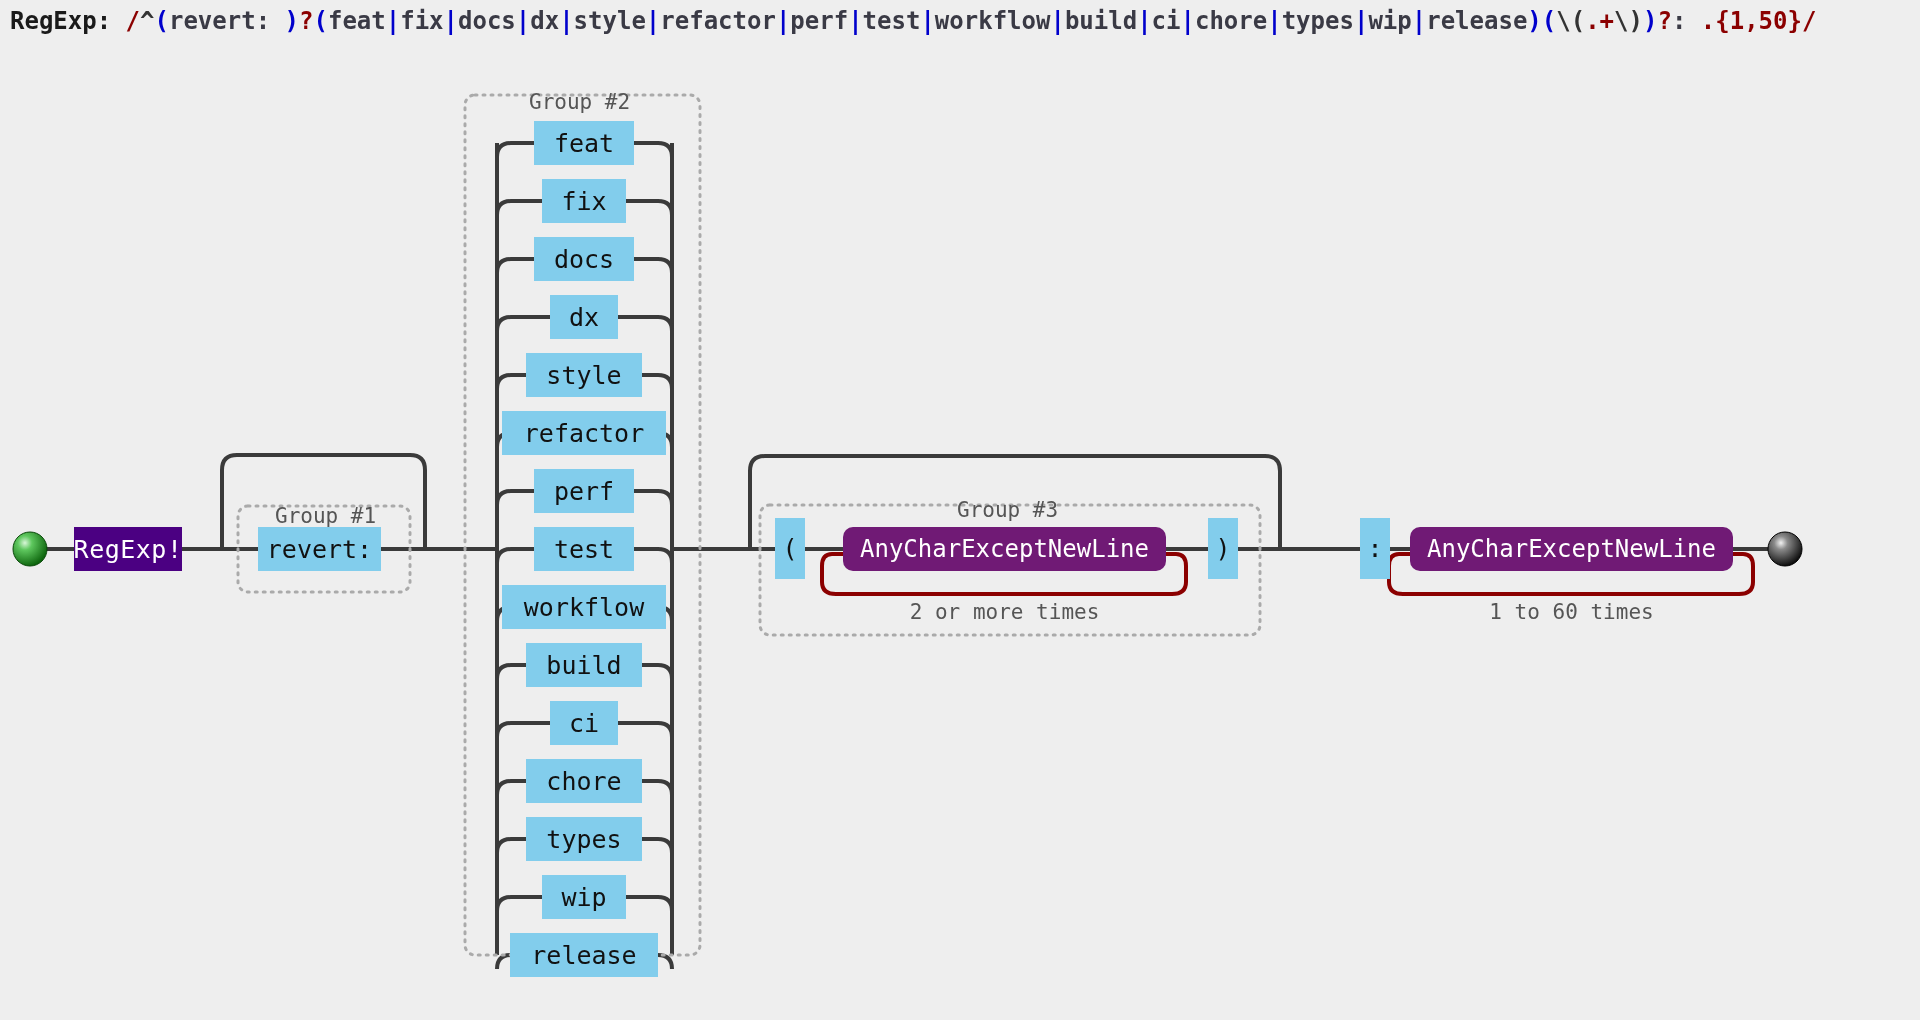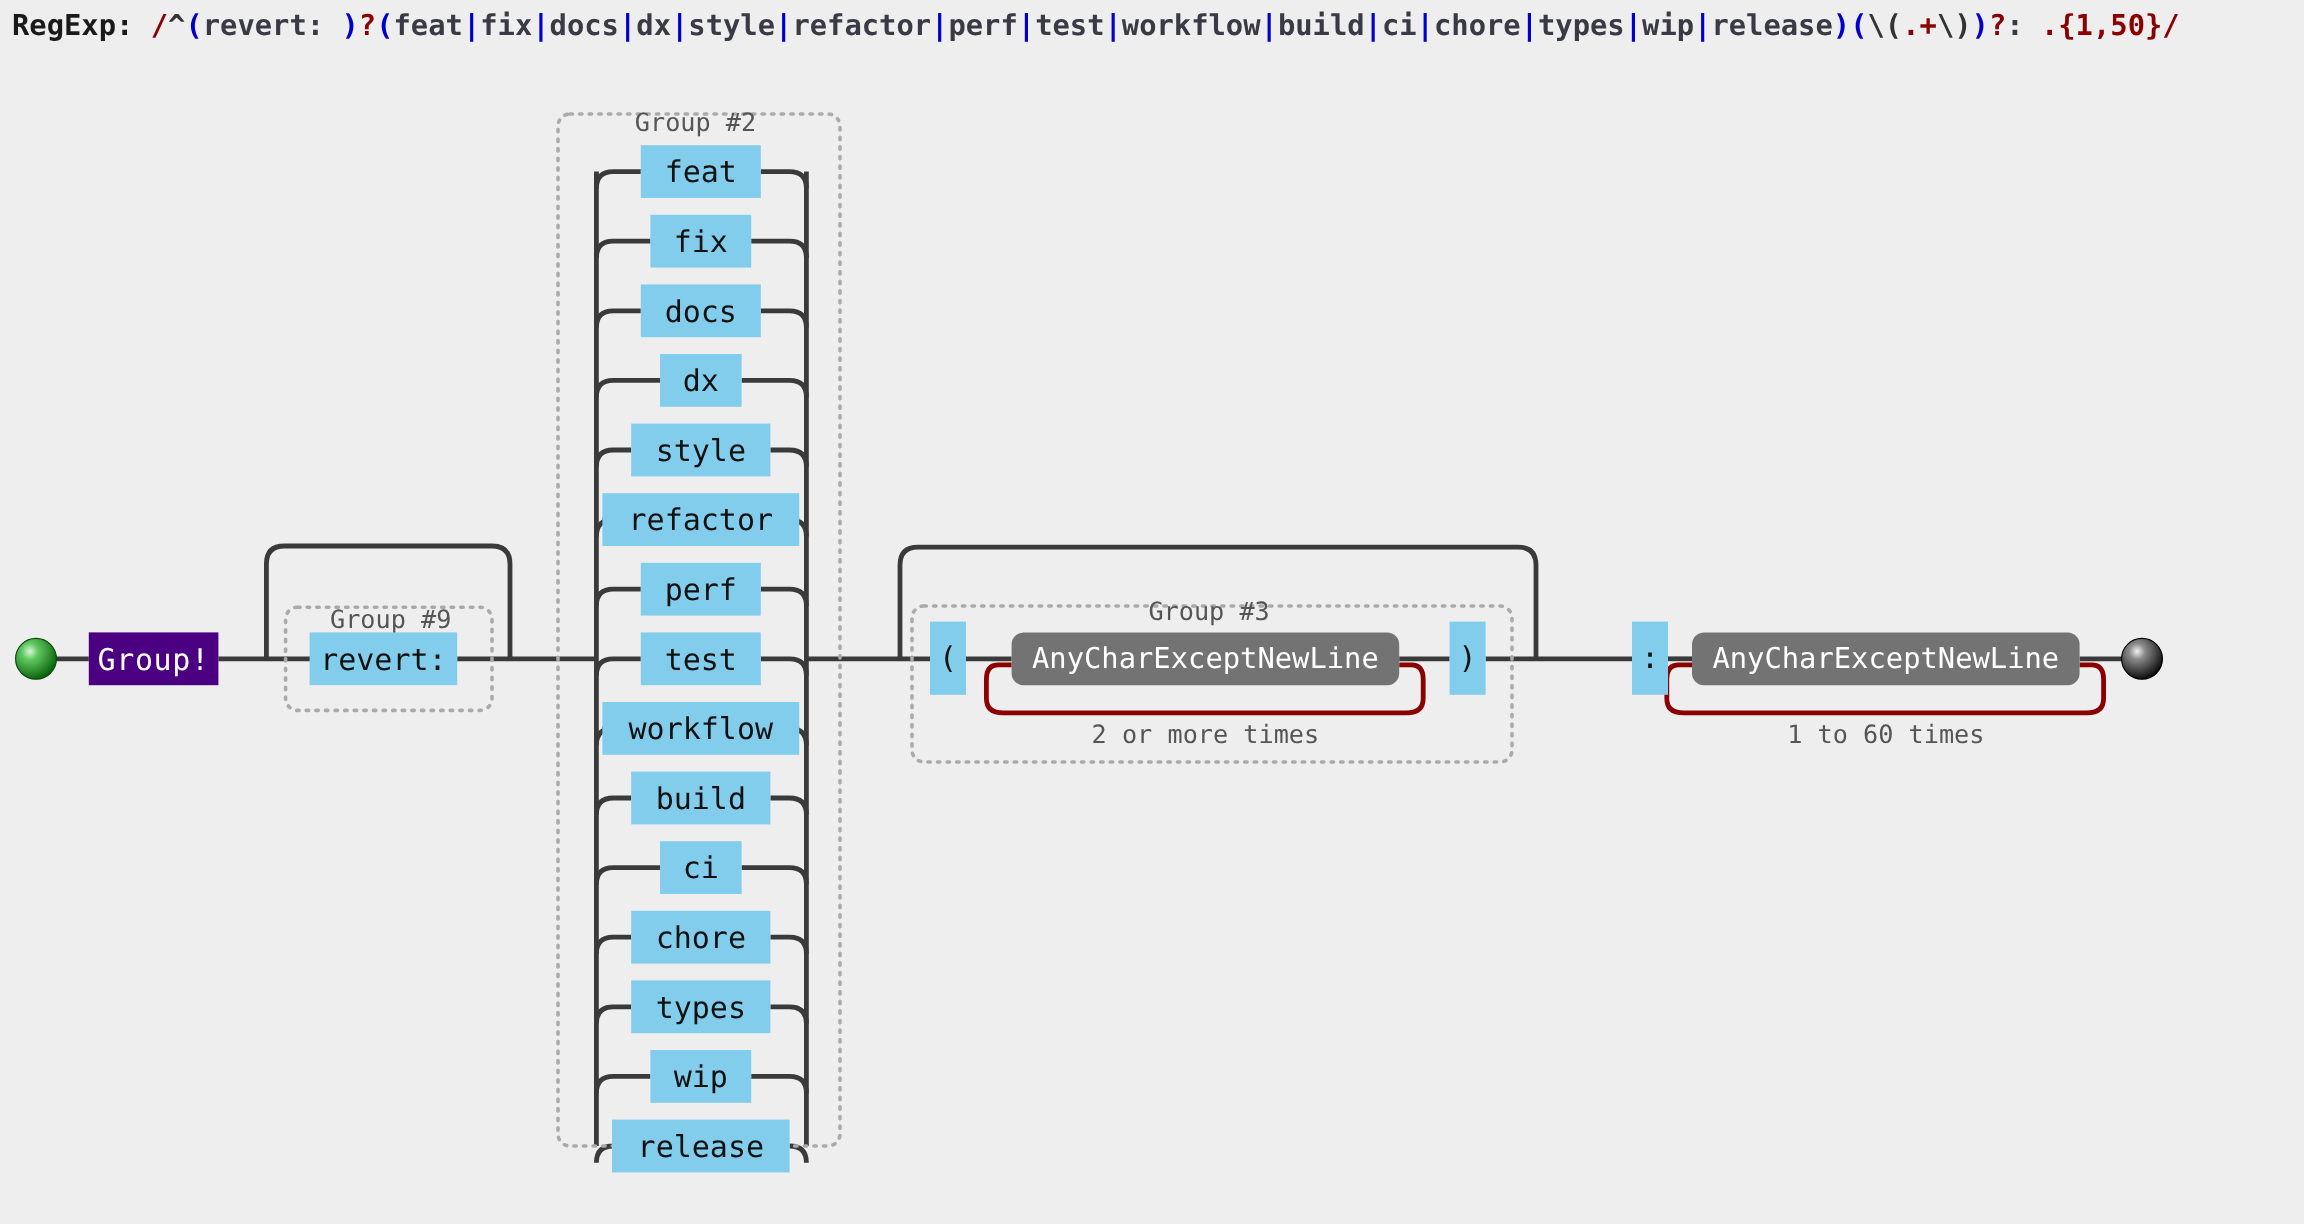--- a/index.html
+++ b/index.html
@@ -52,21 +52,21 @@
     height:44px;
   }
   .begin-box{
     background:#4B0082;
     color:#ffffff;
     font-size:25px;
     height:44px;
     letter-spacing:0.5px;
   }
   .charclass-box{
-    background:#737373;
+    background:#701a75;
     color:#ffffff;
     font-size:24px;
     height:44px;
     border-radius:10px;
   }
   .grp-label{
     position:absolute;
     color:#555555;
     font-size:21px;
     font-family:"DejaVu Sans Mono","Liberation Mono",monospace;
@@ -176,23 +176,23 @@
     <g fill="none" stroke="#aaaaaa" stroke-width="3" stroke-dasharray="2 6" stroke-linecap="round">
       <rect x="238" y="506" width="172" height="86" rx="10" ry="10"></rect>
       <rect x="465" y="95" width="235" height="860" rx="10" ry="10"></rect>
       <rect x="760" y="505" width="500" height="130" rx="10" ry="10"></rect>
     </g>
 
     <circle cx="30" cy="549" r="17" fill="url(#gradStart)" stroke="#0a4a0a" stroke-width="1"></circle>
     <circle cx="1785" cy="549" r="17" fill="url(#gradEnd)" stroke="#000000" stroke-width="1"></circle>
   </svg>
 
-  <div class="node begin-box" id="begin-box" style="left:74px;top:527px;width:108px;">Group!</div>
-
-  <div class="grp-label" id="g1-label" style="left:275px;top:476px;">Group #9</div>
+  <div class="node begin-box" id="begin-box" style="left:74px;top:527px;width:108px;">RegExp!</div>
+
+  <div class="grp-label" id="g1-label" style="left:275px;top:476px;">Group #1</div>
 
   <div class="node lit-box" id="revert-box" style="left:258px;top:527px;width:123px;">revert:</div>
 
   <div class="grp-label" id="g2-label" style="left:529px;top:62px;">Group #2</div>
 
   <div id="alt-boxes">
       <div class="node lit-box" style="left: 534px; top: 121px; width: 100px;">feat</div>
       <div class="node lit-box" style="left: 542px; top: 179px; width: 84px;">fix</div>
       <div class="node lit-box" style="left: 534px; top: 237px; width: 100px;">docs</div>
       <div class="node lit-box" style="left: 550px; top: 295px; width: 68px;">dx</div>

